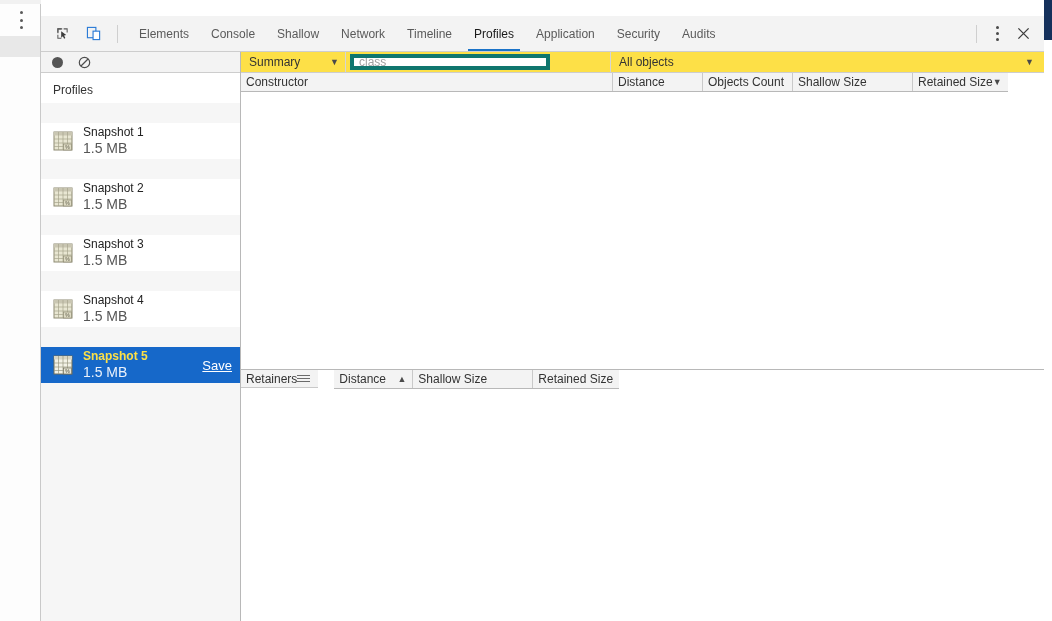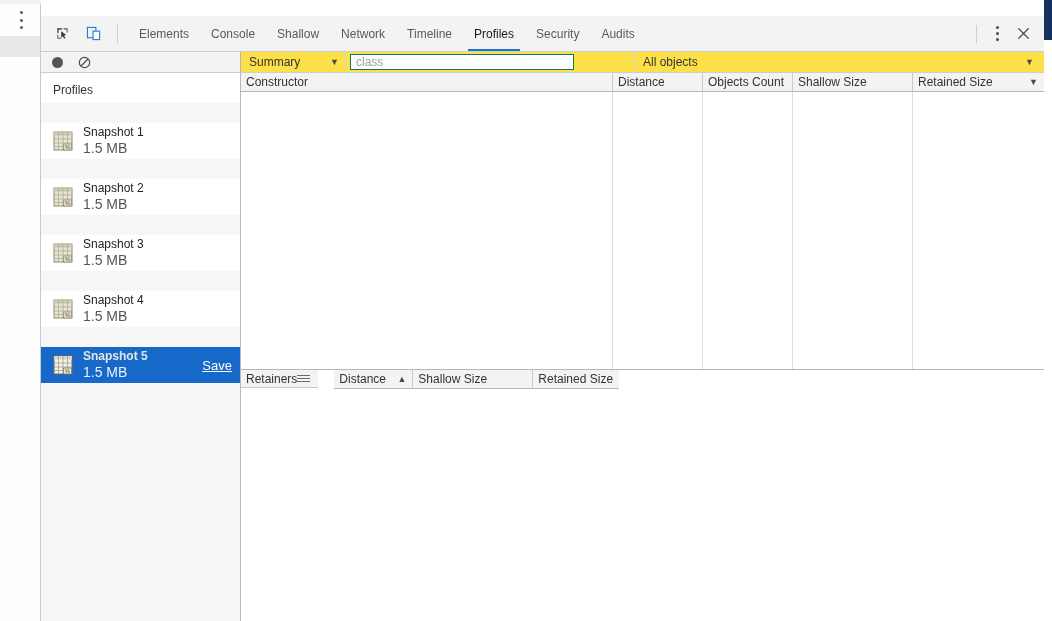--- a/index.html
+++ b/index.html
@@ -251,21 +251,21 @@
     cursor: pointer;
     position: relative;
     box-sizing: border-box;
     background: #ffffff;
     margin-top: 20px;
   }
   .sb-item.selected {
     background: #1668c9;
     color: #ffffff;
   }
-  .sb-item.selected .sb-name { font-weight: bold; color: #e5e5e5; }
+  .sb-item.selected .sb-name { font-weight: bold; color: #fde047; }
   .sb-item.selected .sb-sub  { color: #eaf1fb; }
   .snap-icon {
     width: 24px; height: 24px;
     flex: 0 0 24px;
     margin-right: 8px;
     position: relative;
   }
   .sb-text { display: flex; flex-direction: column; line-height: 1.15; flex: 1; min-width: 0;}
   .sb-name { font-size: 12px; color: #222; white-space: nowrap; }
   .sb-sub  { font-size: 14px; color: #555; white-space: nowrap; }
@@ -307,23 +307,23 @@
     color: #333;
     cursor: pointer;
     box-sizing: border-box;
   }
   .caret {
     font-size: 9px;
     color: #4a4a4a;
     line-height: 1;
   }
   .tb-input {
-    width: 224px;
+    width: 200px;
     margin: 2px 0 2px 4px;
-    border: 1px solid #0f766e;
+    border: 4px solid #0f766e;
     background: #fff;
     font: 12px "Liberation Sans", sans-serif;
     color: #333;
     padding: 0 5px;
     box-sizing: border-box;
     outline: none;
   }
   .tb-input::placeholder { color: #a0a0a0; }
   .tb-spacer { width: 60px; border-right: 1px solid #d5d5d5; }
   .tb-select2 {
@@ -374,21 +374,21 @@
   .gcol {
     border-right: 1px solid #dcdcdc;
     box-sizing: border-box;
   }
   .gcol:last-child { border-right: none; }
 
   
   .pane-top {
     height: 297px;
     display: flex;
-    flex-direction: column;
+    flex-direction: row;
     border-bottom: 1px solid #b8b8b8;
     box-sizing: border-box;
   }
   
   .pane-bottom {
     flex: 1;
     display: flex;
     flex-direction: row;
     min-height: 0;
     gap: 16px;
@@ -466,20 +466,23 @@
         <div class="dt-tab">
             <span>Network</span>
           </div>
         <div class="dt-tab">
             <span>Timeline</span>
           </div>
         <div class="dt-tab active">
             <span>Profiles</span>
           </div>
         <div class="dt-tab">
+            <span>Application</span>
+          </div>
+        <div class="dt-tab">
             <span>Security</span>
           </div>
         <div class="dt-tab">
             <span>Audits</span>
           </div>
       </div>
 
       <div class="dt-rightbtns">
         <div class="dt-rightsep"></div>
         <div class="vdots">

